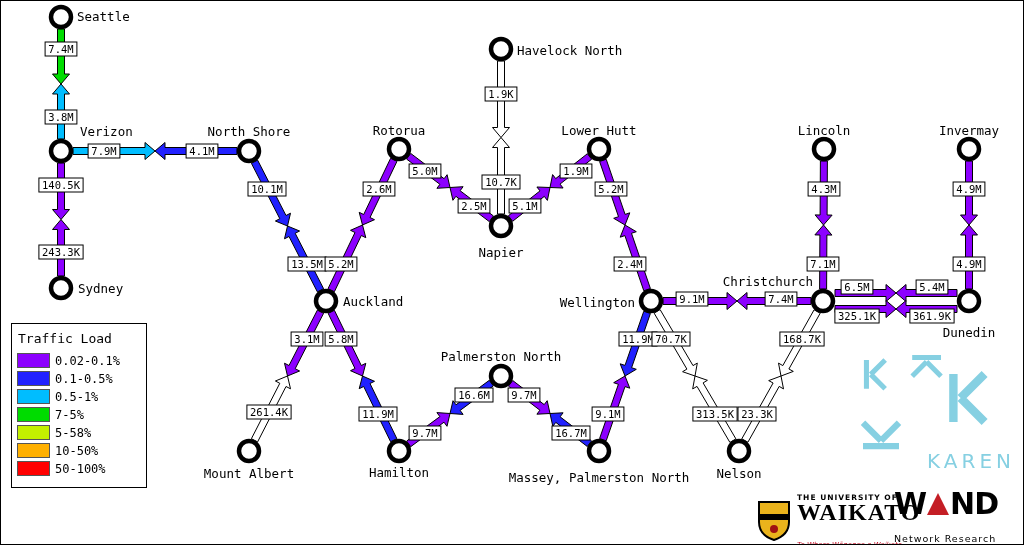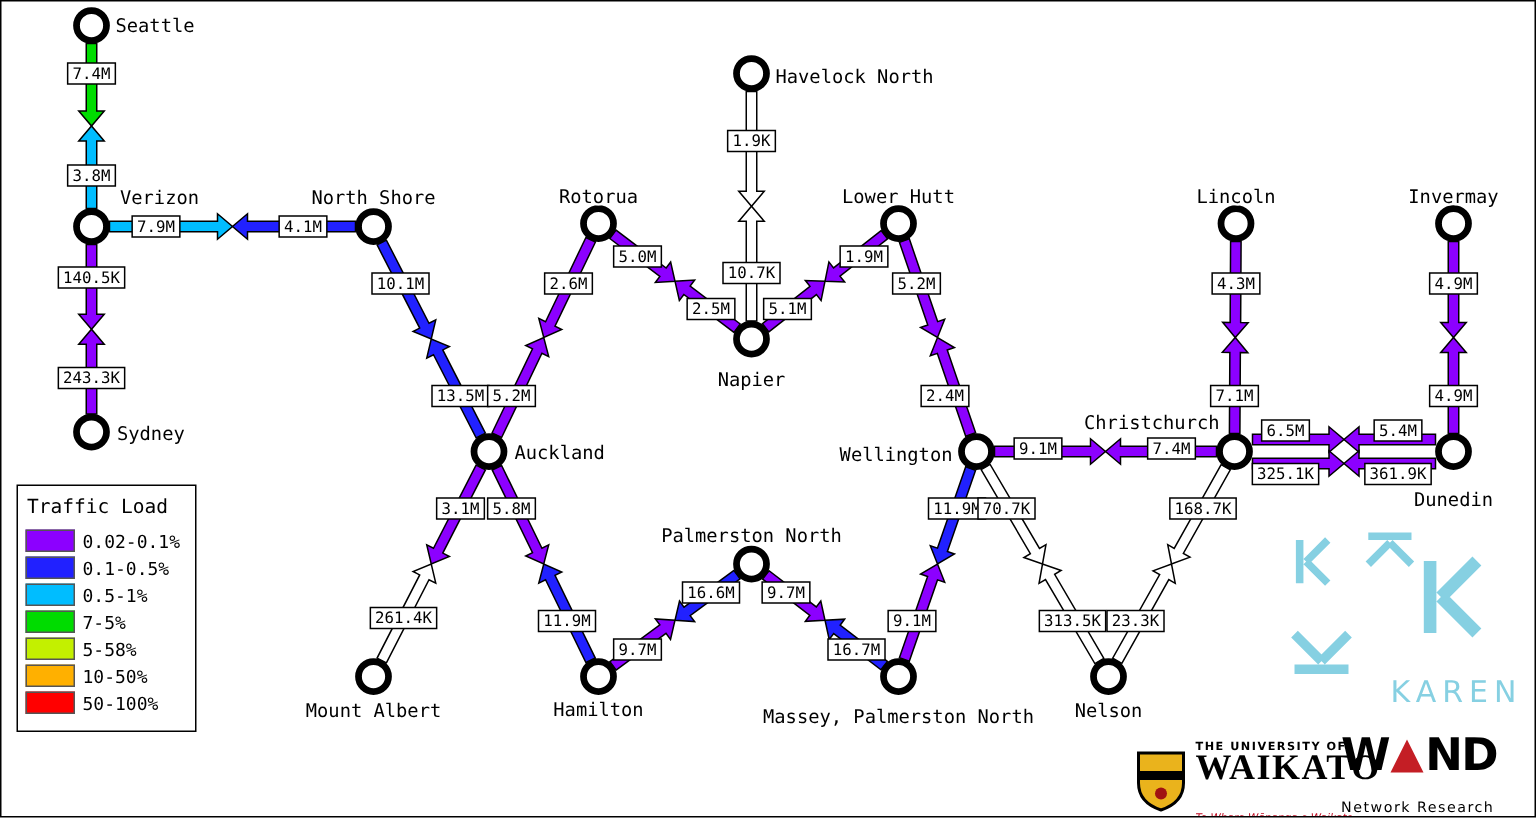--- a/index.html
+++ b/index.html
@@ -3,21 +3,21 @@
 <meta charset="utf-8">
 <style>
   * { margin:0; padding:0; box-sizing:border-box; }
   body { background:#fff; font-family:"DejaVu Sans", sans-serif; color:#000; }
   #map { position:relative; width:1024px; height:545px; background:#fff; border:1px solid #000; overflow:hidden; }
   #map-svg { position:absolute; left:0; top:0; }
   .load-label { font:10.5px "DejaVu Sans Mono", monospace; fill:#000; }
   .node-label { font:12.5px "DejaVu Sans Mono", monospace; fill:#000; stroke:#fff; stroke-width:3px; paint-order:stroke; }
 
   
-  #legend { position:absolute; left:10px; top:322px; width:120px; border:1px solid #000; background:#fff; padding:5px 0 8px 5px; }
+  #legend { position:absolute; left:10px; top:322px; width:136px; border:1px solid #000; background:#fff; padding:5px 0 8px 5px; }
   #legend-title { font:13px "DejaVu Sans Mono", monospace; margin:2px 0 7px 1px; }
   .legend-row { display:flex; align-items:center; margin-bottom:3px; height:15px; }
   .legend-swatch { width:33px; height:15px; margin-right:5px; flex:0 0 33px; border:1px solid #555; }
   .legend-label { font:12px "DejaVu Sans Mono", monospace; }
 
   
   #created { position:absolute; left:3px; top:512px; font:11px "DejaVu Sans Mono", monospace; }
 
   #waikato { position:absolute; left:756px; top:492px; display:flex; align-items:center; gap:6px; }
   .uni-small { font-size:7.5px; font-weight:bold; letter-spacing:1px; }

